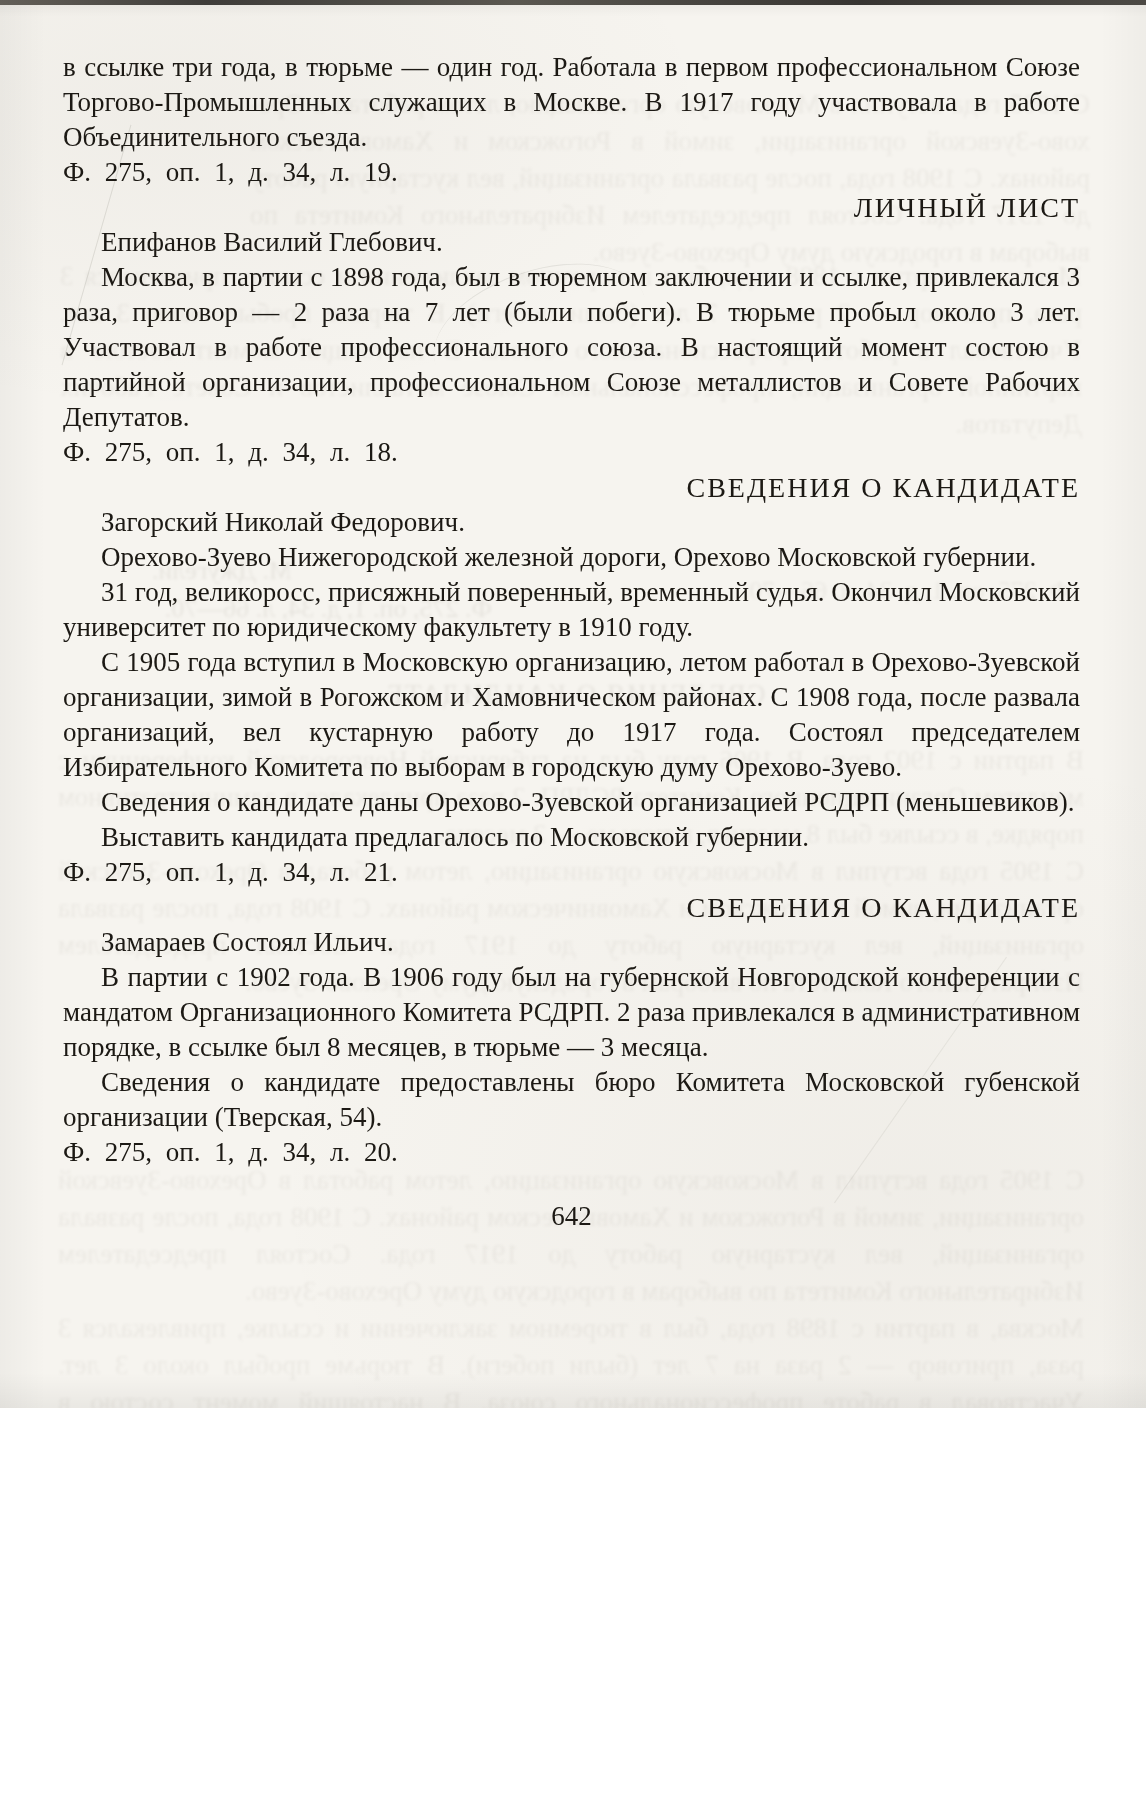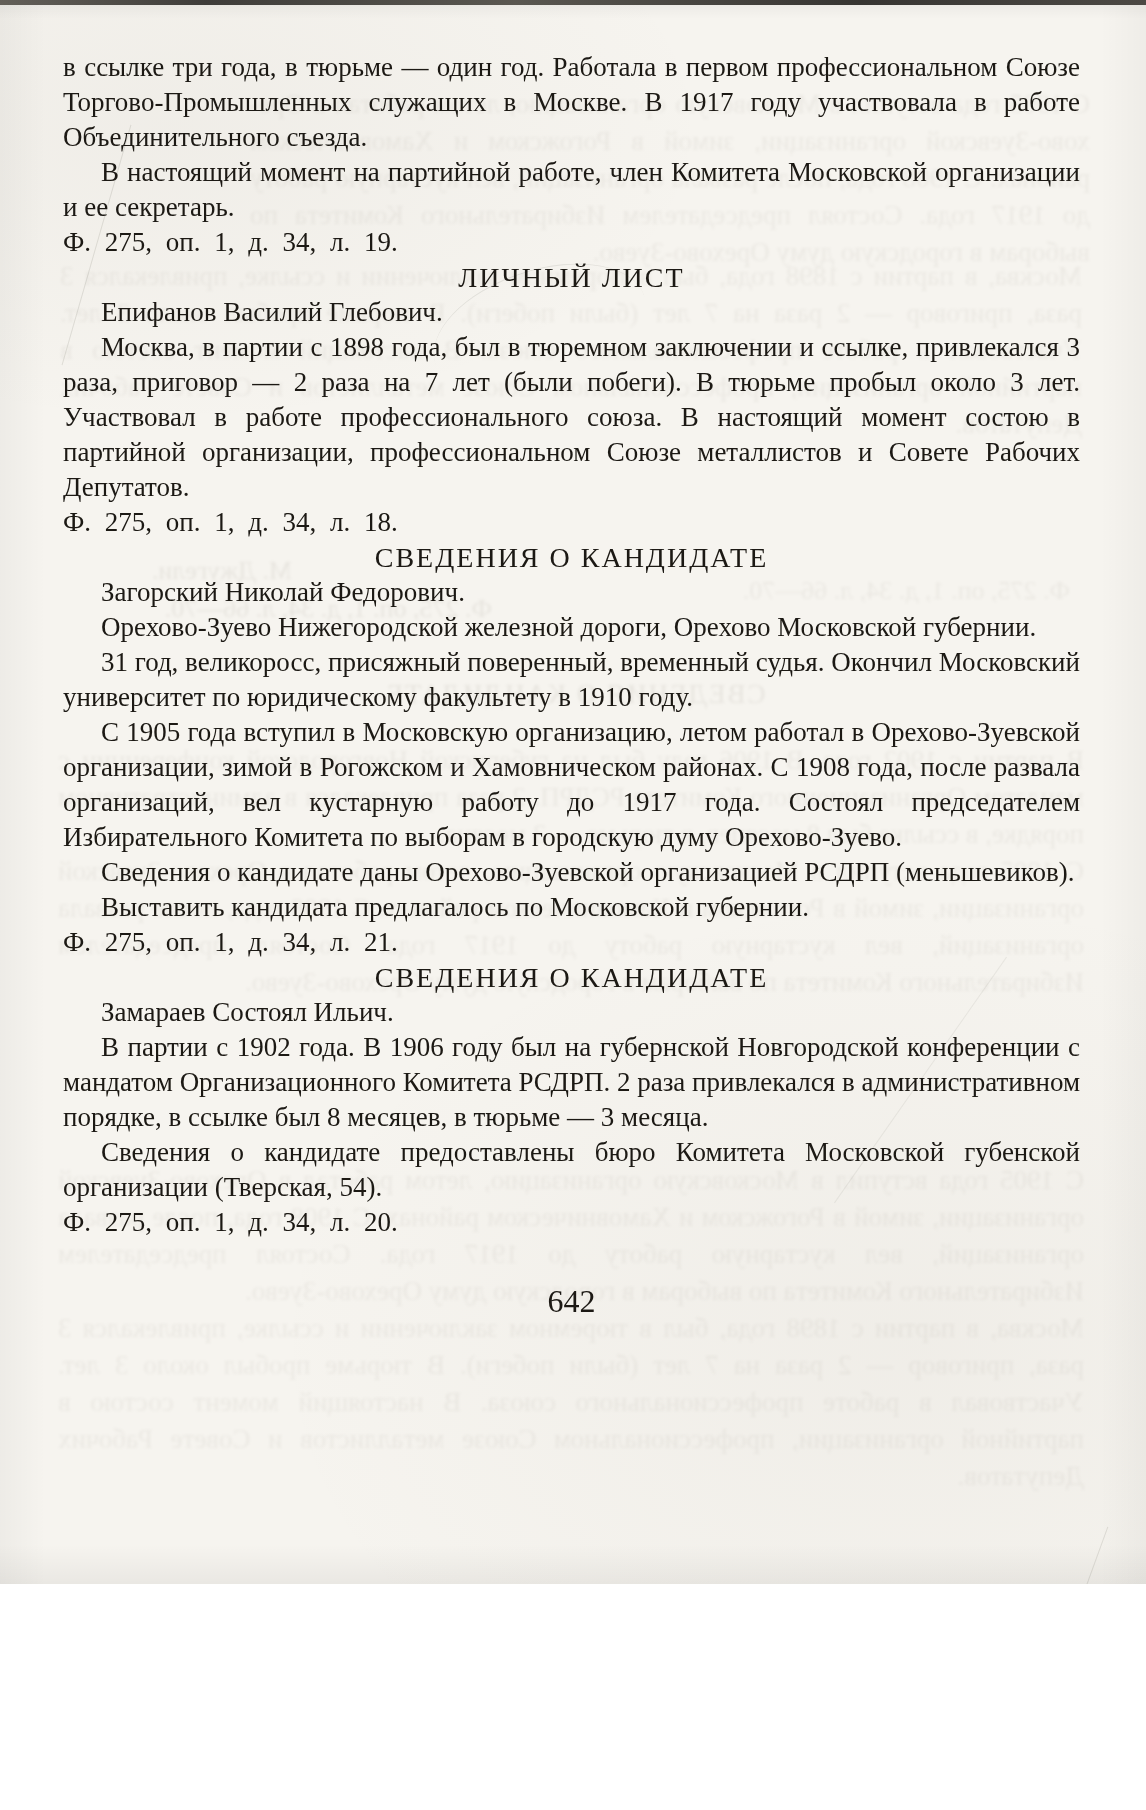--- a/index.html
+++ b/index.html
@@ -3,21 +3,21 @@
 <meta charset="utf-8">
 <style>
   html, body { margin: 0; padding: 0; }
   body {
     width: 1146px; height: 1810px;
     font-family: "Liberation Serif", "DejaVu Serif", serif;
     overflow: hidden;
   }
   .page {
     position: relative;
-    width: 1146px; height: 1584px;
+    width: 1146px; height: 1408px;
     background:
       linear-gradient(180deg, rgba(0,0,0,0.05) 0%, rgba(0,0,0,0) 1.2%),
       linear-gradient(0deg, rgba(0,0,0,0.05) 0%, rgba(0,0,0,0) 2.5%),
       linear-gradient(90deg, rgba(0,0,0,0.035) 0%, rgba(0,0,0,0) 4%, rgba(0,0,0,0) 96%, rgba(0,0,0,0.03) 100%),
       radial-gradient(ellipse 900px 500px at 15% 8%, rgba(120,110,95,0.05), rgba(0,0,0,0) 60%),
       radial-gradient(ellipse 1000px 700px at 80% 85%, rgba(120,110,95,0.05), rgba(0,0,0,0) 65%),
       #f6f4ef;
     overflow: hidden;
   }
   
@@ -74,36 +74,36 @@
   }
   .content p { margin: 0; }
   .para { text-indent: 38px; }
   .para.no-indent { text-indent: 0; }
   .ref {
     text-indent: 0;
     word-spacing: 7px;
   }
   .heading {
     margin: 37px 0 31px 0;
-    text-align: center;
+    text-align: right;
     text-indent: 0;
     font-size: 28px;
     letter-spacing: 2px;
     white-space: nowrap;
   }
   .person-name {
     font-weight: normal;
     text-indent: 38px;
   }
   .page-number {
     position: relative;
     z-index: 2;
-    margin-top: 44px;
+    margin-top: 29px;
     text-align: center;
-    font-size: 32px;
+    font-size: 27px;
     color: #1c1914;
   }
 </style>
 </head>
 <body>
 
 <div class="page">
 
   <div class="top-edge"></div>
 
@@ -126,21 +126,20 @@
 
   <div class="crease crease-1"></div>
   <div class="crease crease-2"></div>
   <div class="crease crease-3"></div>
   <div class="crease crease-4"></div>
   <div class="crease crease-5"></div>
 
   <div class="content">
 
     <p class="para no-indent">в ссылке три года, в тюрьме — один год. Работала в первом профессиональ­ном Союзе Торгово-Промышленных служащих в Москве. В 1917 году уча­ствовала в работе Объединительного съезда.</p>
-    <p class="para">В настоящий момент на партийной работе, член Комитета Московской организации и ее секретарь.</p>
     <p class="ref">Ф. 275, оп. 1, д. 34, л. 19.</p>
 
     <p class="heading">ЛИЧНЫЙ ЛИСТ</p>
     <p class="person-name">Епифанов Василий Глебович.</p>
     <p class="para">Москва, в партии с 1898 года, был в тюремном заключении и ссылке, привлекался 3 раза, приговор — 2 раза на 7 лет (были побеги). В тюрьме пробыл около 3 лет. Участвовал в работе профессионального союза. В на­стоящий момент состою в партийной организации, профессиональном Союзе металлистов и Совете Рабочих Депутатов.</p>
     <p class="ref">Ф. 275, оп. 1, д. 34, л. 18.</p>
 
     <p class="heading">СВЕДЕНИЯ О КАНДИДАТЕ</p>
     <p class="person-name">Загорский Николай Федорович.</p>
     <p class="para">Орехово-Зуево Нижегородской железной дороги, Орехово Московской губернии.</p>

